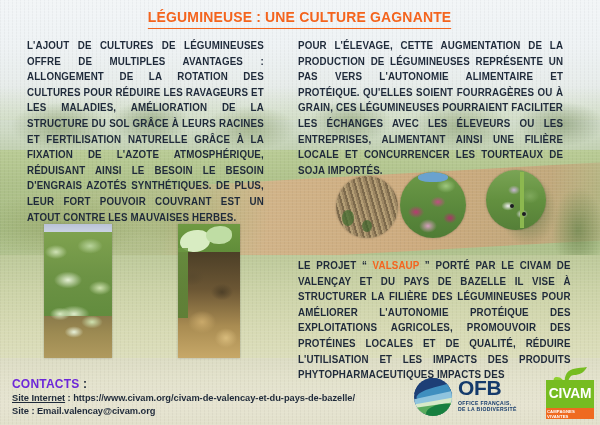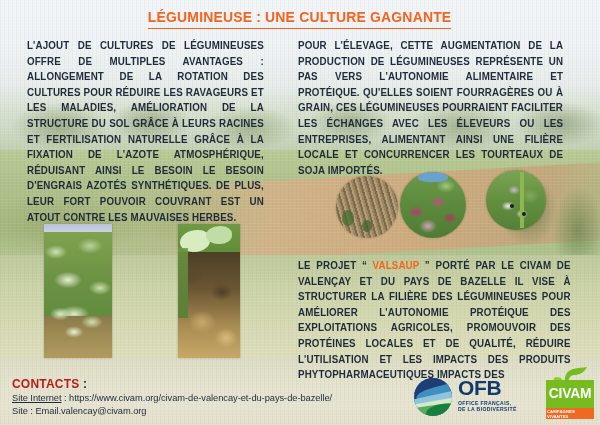--- a/index.html
+++ b/index.html
@@ -167,24 +167,24 @@
   
   .contacts{
     position:absolute;left:12px;top:378px;width:380px;
     color:#1f2a3a;
   }
   .contacts-head{
     font-family:"Liberation Sans Narrow","Liberation Sans",sans-serif;
     font-weight:700;font-size:12px;letter-spacing:.2px;line-height:13px;
     margin-bottom:1px;
   }
-  .contacts-head .word{color:#b91c1c;}
+  .contacts-head .word{color:#6d28d9;}
   .contacts-line{
     font-family:"Liberation Sans",sans-serif;
-    font-weight:400;font-size:9.3px;line-height:12.6px;letter-spacing:-.05px;
+    font-weight:700;font-size:9.3px;line-height:12.6px;letter-spacing:-.05px;
     white-space:nowrap;
   }
   .u{text-decoration:underline;}
 
   
   .ofb{position:absolute;left:414px;top:374px;width:118px;height:46px;}
   .ofb-mark{position:absolute;left:0;top:4px;width:38px;height:38px;border-radius:50%;overflow:hidden;background:#1d3f76;}
   .ofb-mark .b1{position:absolute;left:0;top:0;width:38px;height:16px;background:#1d3f76;}
   .ofb-mark .b2{position:absolute;left:2px;top:9px;width:40px;height:12px;background:#3f8fbf;border-radius:50% 0 0 50%;transform:rotate(-14deg);}
   .ofb-mark .b3{position:absolute;left:-2px;top:17px;width:44px;height:11px;background:#8fc4de;transform:rotate(-12deg);}

